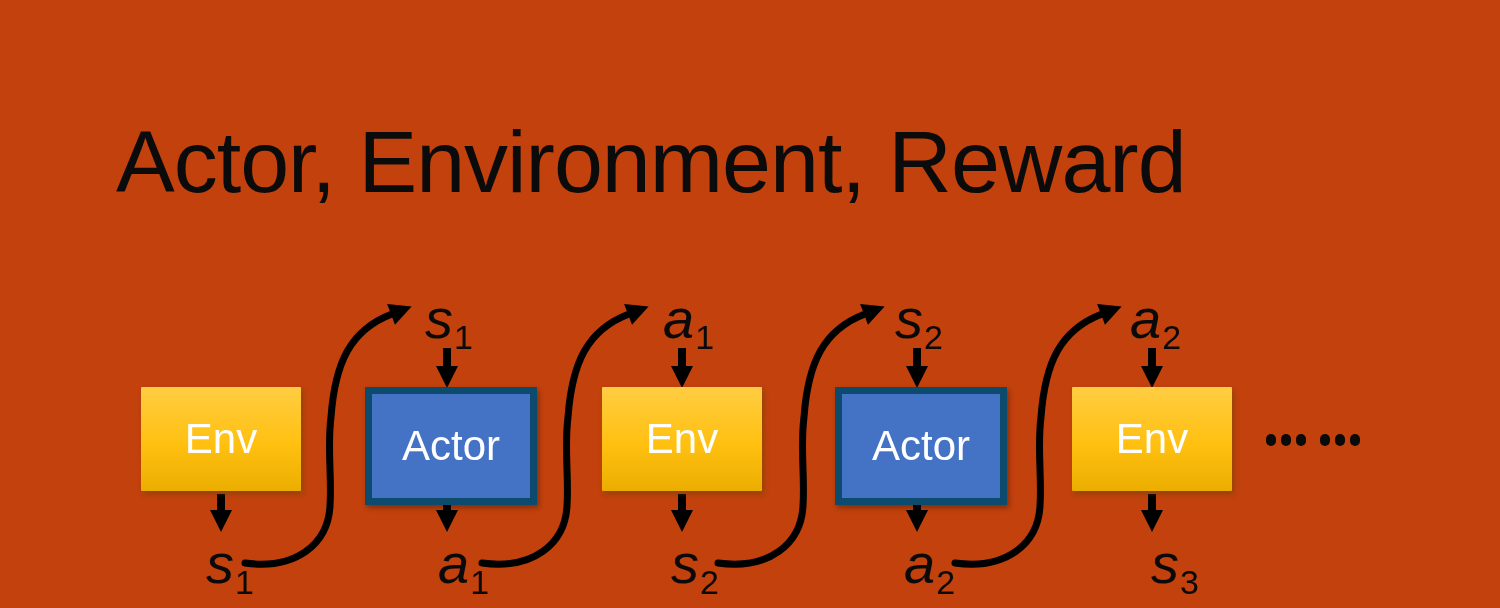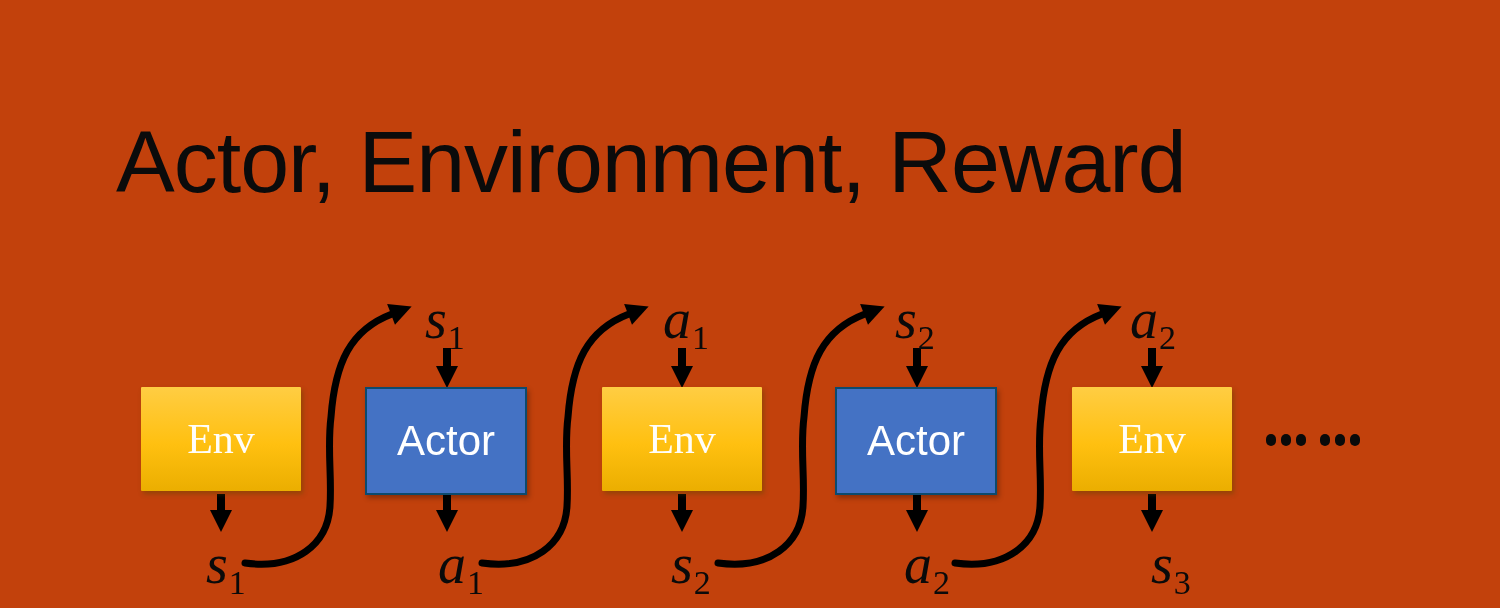--- a/index.html
+++ b/index.html
@@ -5,25 +5,25 @@
   html,body{margin:0;padding:0;background:#ffffff;}
   .canvas{position:relative;width:1500px;height:608px;background:#c2410c;overflow:hidden;
           font-family:"Liberation Sans",sans-serif;}
   .title{position:absolute;left:116px;top:118px;font-size:88px;font-weight:300;
          letter-spacing:-1px;color:#0b0b0b;white-space:nowrap;line-height:1.0;}
   .arrow-layer{position:absolute;left:0;top:0;width:1500px;height:608px;z-index:1;}
   .box{position:absolute;top:387px;height:104px;display:flex;align-items:center;justify-content:center;
        z-index:2;font-size:42px;line-height:1;}
   .box-env{width:160px;color:#fffefa;
        background:linear-gradient(180deg,#ffcd43 0%,#ffc010 55%,#ebae00 100%);
-       box-shadow:2px 3px 5px rgba(90,70,0,0.45);border-radius:1px;font-family:Liberation Serif, serif;}
-  .box-actor{width:158px;color:#ffffff;background:#4472c4;border:2px solid #0c4a6e;
+       box-shadow:2px 3px 5px rgba(90,70,0,0.45);border-radius:1px;}
+  .box-actor{width:158px;color:#ffffff;background:#4472c4;border:7px solid #0c4a6e;
        box-shadow:2px 3px 5px rgba(0,0,0,0.30);}
   .b1{left:141px;} .b2{left:365px;} .b3{left:602px;} .b4{left:835px;} .b5{left:1072px;}
-  .mlab{position:absolute;z-index:3;font-family:Liberation Serif, serif;font-style:italic;
+  .mlab{position:absolute;z-index:3;font-family:Liberation Sans, sans-serif;font-style:italic;
         font-size:56px;line-height:1;color:#0a0a0a;white-space:nowrap;}
   .mlab .sub{display:inline-block;font-style:normal;font-size:34px;transform:translateY(11px);
         margin-left:1px;}
   .tl{top:291px;} .bl{top:536px;}
   .tl1{left:425px;} .tl2{left:663px;} .tl3{left:895px;} .tl4{left:1130px;}
   .bl1{left:206px;} .bl2{left:438px;} .bl3{left:671px;} .bl4{left:904px;} .bl5{left:1151px;}
   .dots{position:absolute;left:1266px;top:434px;z-index:3;display:flex;align-items:center;}
   .dots i{display:block;width:10px;height:12px;border-radius:5px;background:#0a0a0a;margin-right:5px;}
   .dots i.gap{margin-left:9px;}
 </style>

